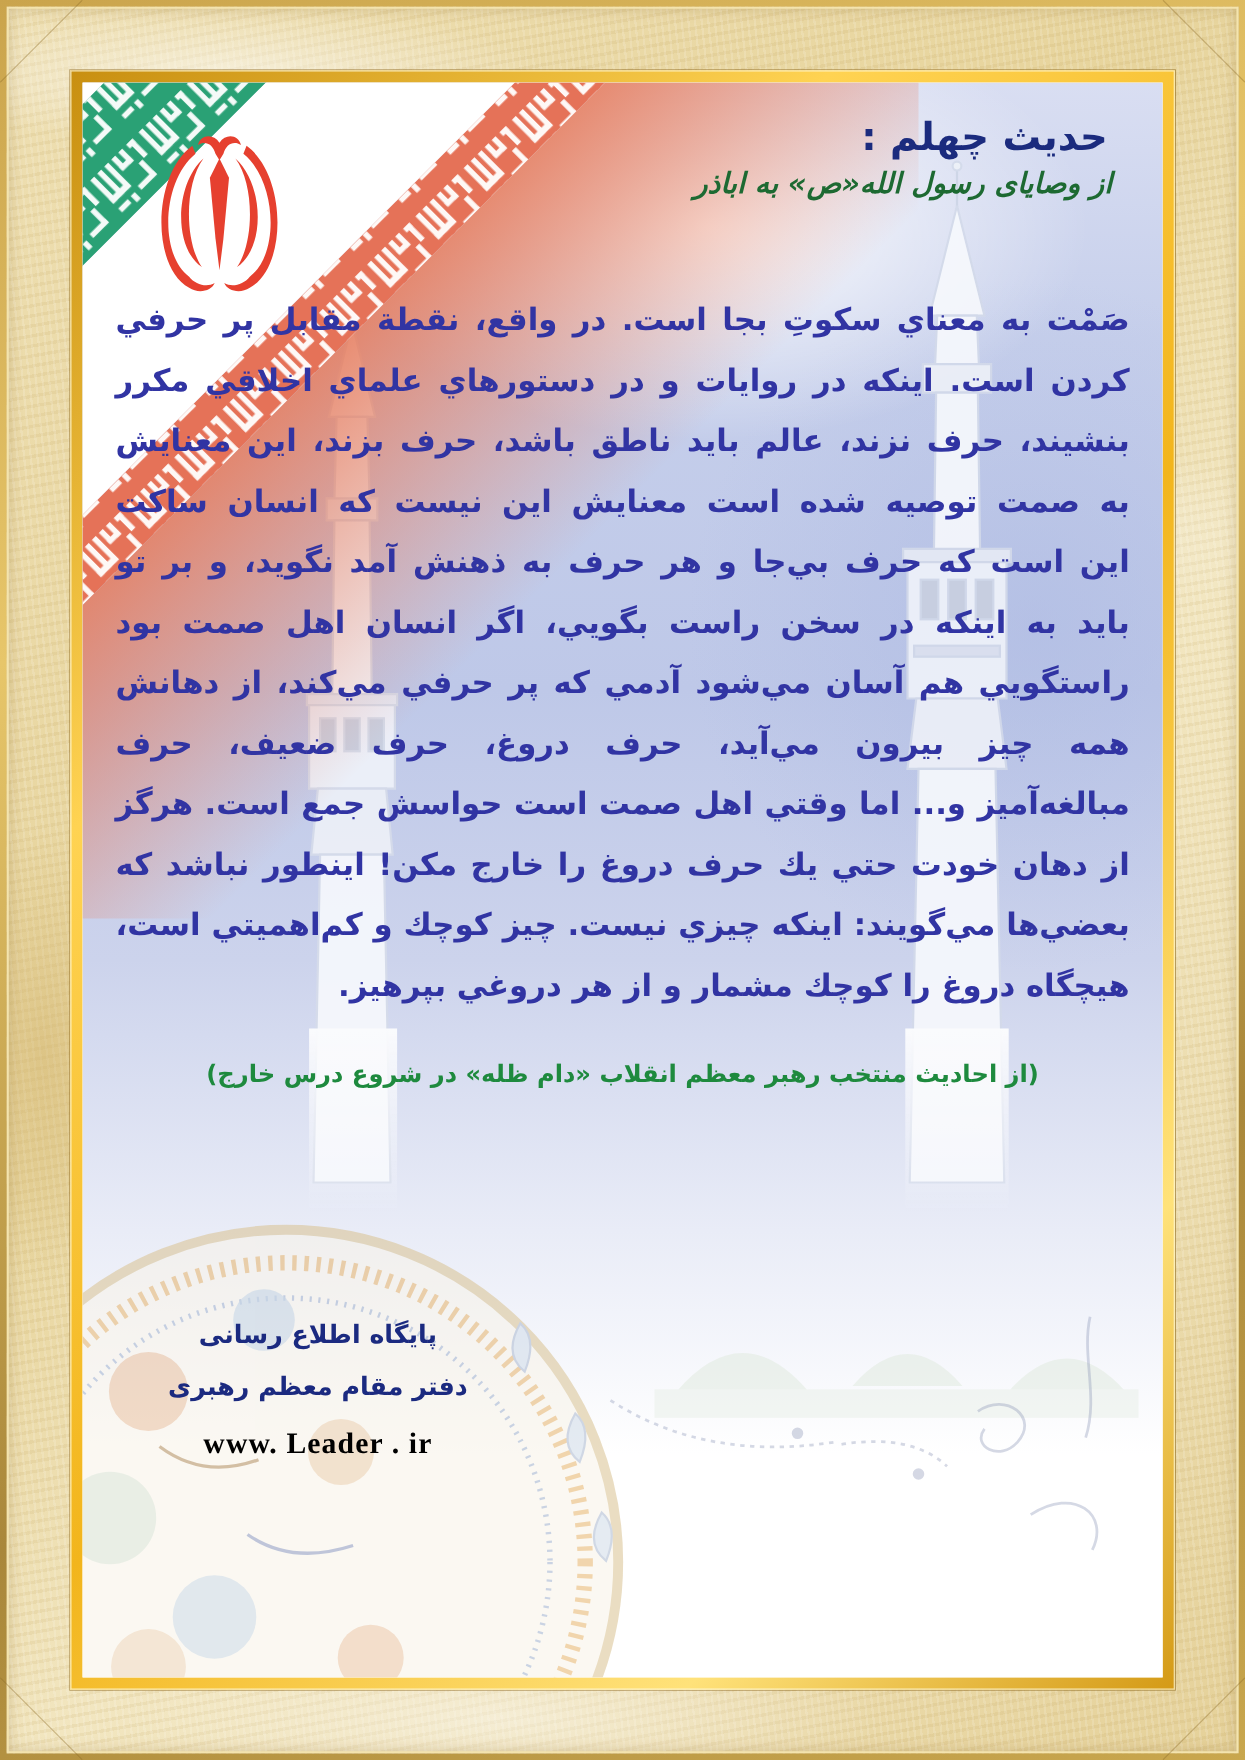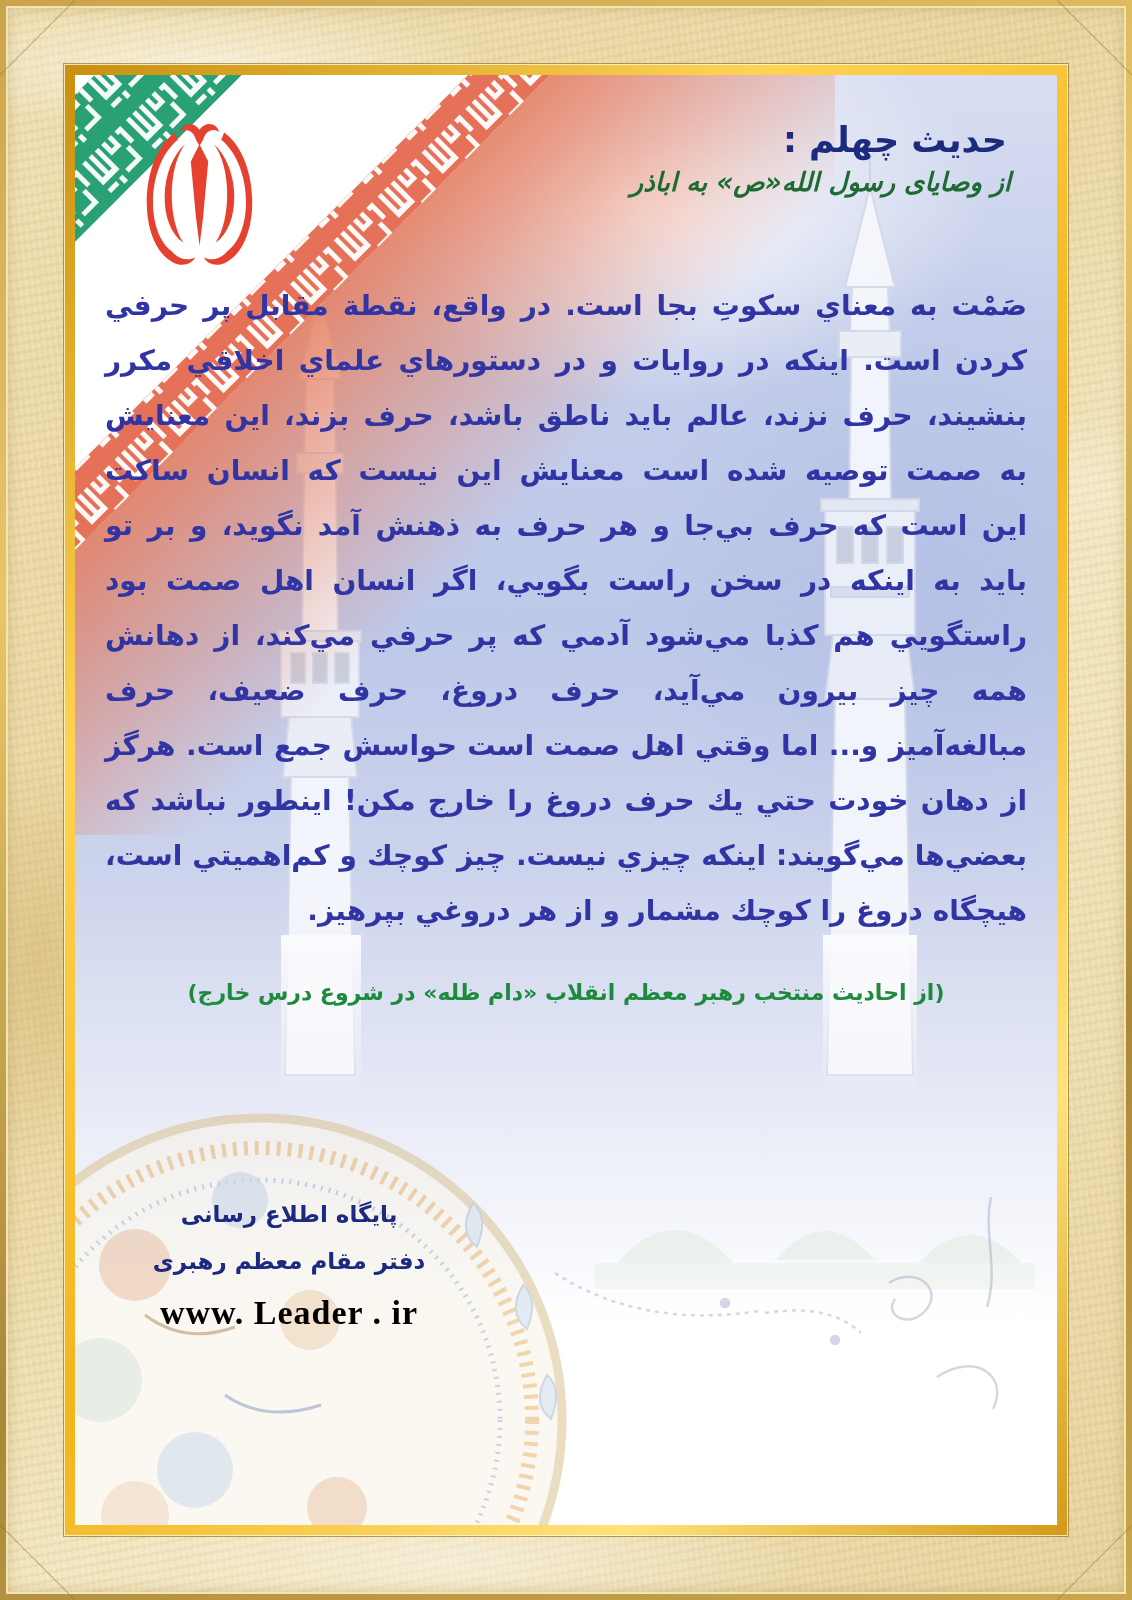--- a/index.html
+++ b/index.html
@@ -30,38 +30,38 @@
   
   .poster{position:relative;width:100%;height:100%;background:#fff;overflow:hidden;direction:rtl;}
   .sky{position:absolute;inset:0;background:
       radial-gradient(ellipse 480px 270px at 58% 9%, rgba(255,255,255,.95), rgba(255,255,255,0) 72%),
       radial-gradient(ellipse 420px 420px at 88% 34%, rgba(172,185,226,.55), rgba(172,185,226,0) 75%),
       linear-gradient(180deg,#d9def2 0%,#c6cfeb 16%,#bec8e8 38%,#ccd3ec 55%,#e9ecf7 72%,#ffffff 86%,#ffffff 100%);}
   svg.layer{position:absolute;left:0;top:0;}
 
   
   .text-layer{position:absolute;inset:0;padding:0 30px;box-sizing:border-box;}
-  .title{margin-top:43px;padding-left:0;padding-right:20px;text-align:right;
+  .title{margin-top:28px;padding-left:0;padding-right:20px;text-align:right;
     font-size:35px;line-height:44px;font-weight:bold;color:#1b2b7e;}
   .subtitle{padding-right:16px;text-align:right;font-size:26px;line-height:40px;
     font-weight:bold;font-style:italic;color:#1d6a32;}
   .hadith{margin-top:12px;text-align:center;font-size:45px;line-height:64px;
     font-weight:bold;font-style:italic;color:#000;}
   .hadith-l2{position:relative;}
   .citation{position:absolute;left:168px;bottom:6px;font-size:17px;line-height:20px;
     font-style:normal;font-weight:bold;color:#111;}
   .bodytxt{margin-top:76px;font-size:28px;line-height:55px;font-weight:bold;color:#3134a3;}
   .bodytxt .bline{text-align:justify;text-align-last:justify;}
   .bodytxt .bline.last{text-align:justify;text-align-last:right;}
   .footer-note{margin-top:40px;text-align:center;font-size:22px;line-height:30px;
     font-weight:bold;color:#1e8a3e;}
   .publisher{position:absolute;top:1116px;left:64px;width:300px;text-align:center;
     font-size:23px;line-height:47px;font-weight:bold;color:#1b2a80;}
   .website{direction:ltr;font-family:"Liberation Serif","DejaVu Serif",serif;
-    font-size:34px;letter-spacing:1px;color:#000;margin-top:4px;}
+    font-size:27px;letter-spacing:1px;color:#000;margin-top:4px;}
 </style>
 </head>
 <body>
 
 <div class="frame">
   <div class="frame-band">
     <div class="frame-strip">
       <div class="poster">
 
         <div class="sky"></div>
@@ -196,21 +196,21 @@
           <div class="subtitle">از وصاياى رسول الله«ص» به اباذر</div>
 
 
           <div class="bodytxt">
             <div class="bline">صَمْت به معناي سكوتِ بجا است. در واقع، نقطة مقابل پر حرفي</div>
             <div class="bline">كردن است. اينكه در روايات و در دستورهاي علماي اخلاقي مكرر</div>
             <div class="bline">بنشيند، حرف نزند، عالم بايد ناطق باشد، حرف بزند، اين معنايش</div>
             <div class="bline">به صمت توصيه شده است معنايش اين نيست كه انسان ساكت</div>
             <div class="bline">اين است كه حرف بي‌جا و هر حرف به ذهنش آمد نگويد، و بر تو</div>
             <div class="bline">بايد به اينكه در سخن راست بگويي، اگر انسان اهل صمت بود</div>
-            <div class="bline">راستگويي هم كذبا مي‌شود آدمي كه پر حرفي مي‌كند، از دهانش</div>
+            <div class="bline">راستگويي هم آسان مي‌شود آدمي كه پر حرفي مي‌كند، از دهانش</div>
             <div class="bline">همه چيز بيرون مي‌آيد، حرف دروغ، حرف ضعيف، حرف</div>
             <div class="bline">مبالغه‌آميز و... اما وقتي اهل صمت است حواسش جمع است. هرگز</div>
             <div class="bline">از دهان خودت حتي يك حرف دروغ را خارج مكن! اينطور نباشد كه</div>
             <div class="bline">بعضي‌ها مي‌گويند: اينكه چيزي نيست. چيز كوچك و كم‌اهميتي است،</div>
             <div class="bline last">هيچگاه دروغ را كوچك مشمار و از هر دروغي بپرهيز.</div>
           </div>
 
           <div class="footer-note">(از احاديث منتخب رهبر معظم انقلاب «دام ظله» در شروع درس خارج)</div>
 
           <div class="publisher">

